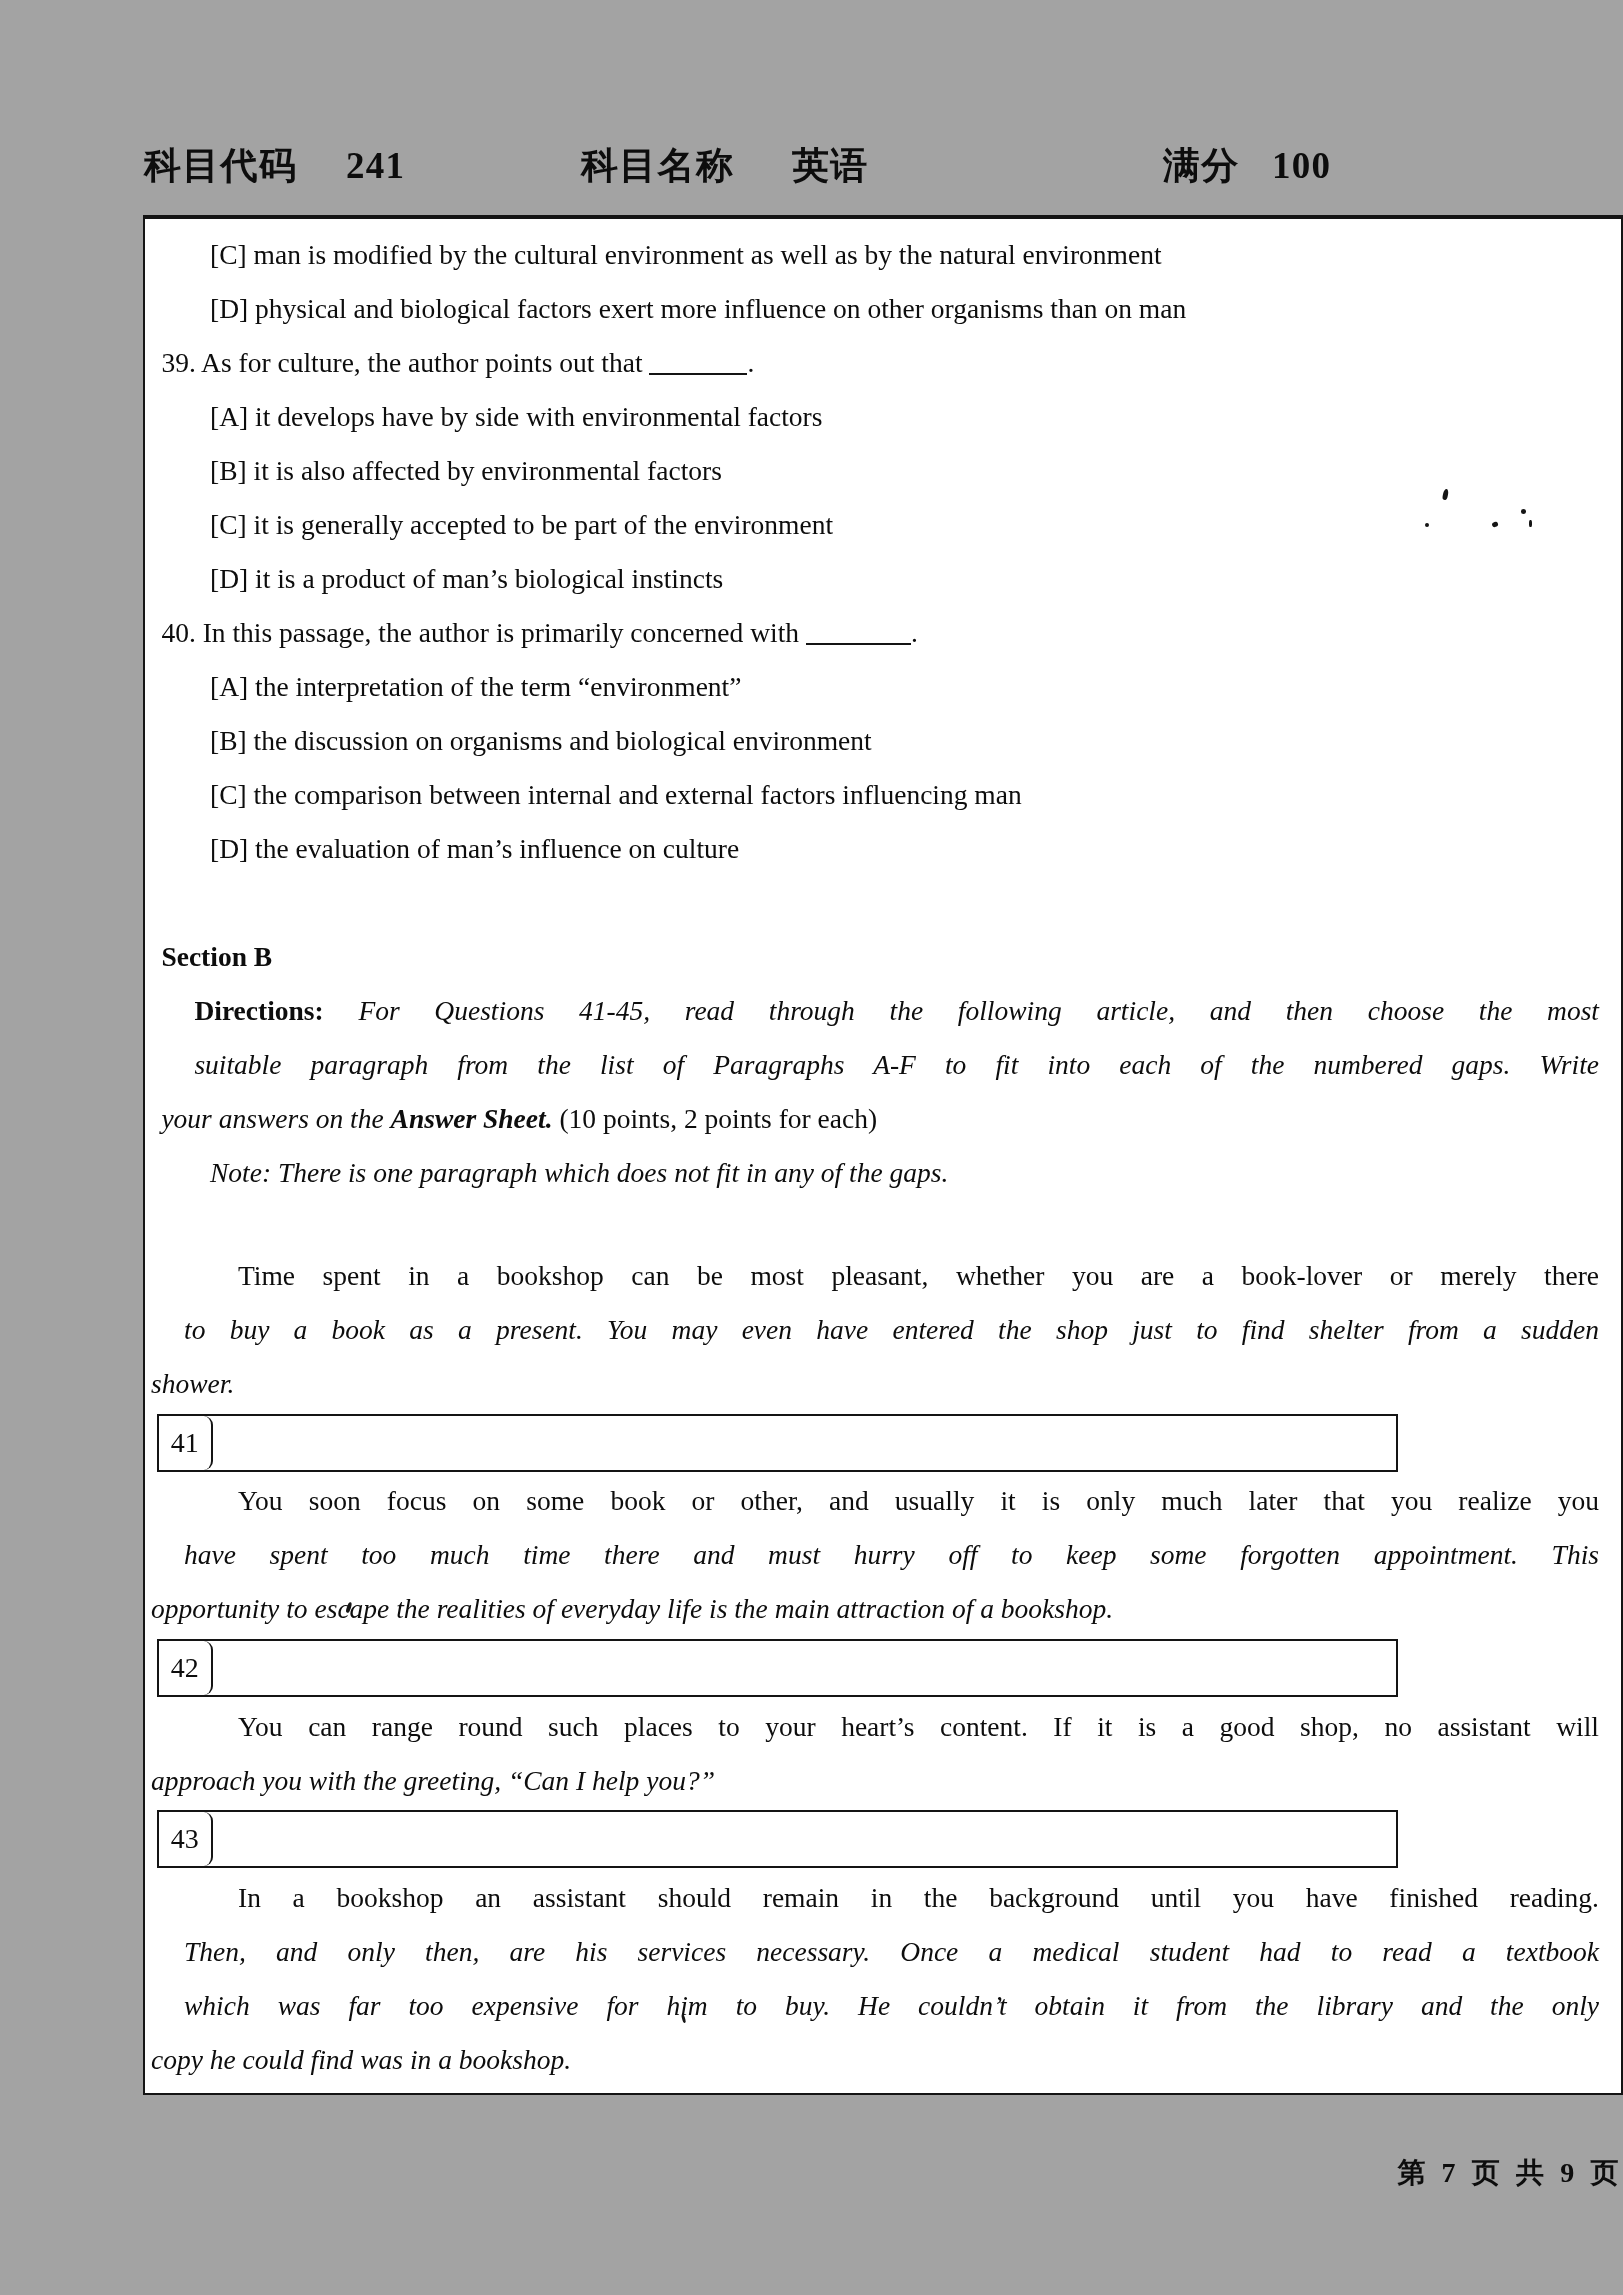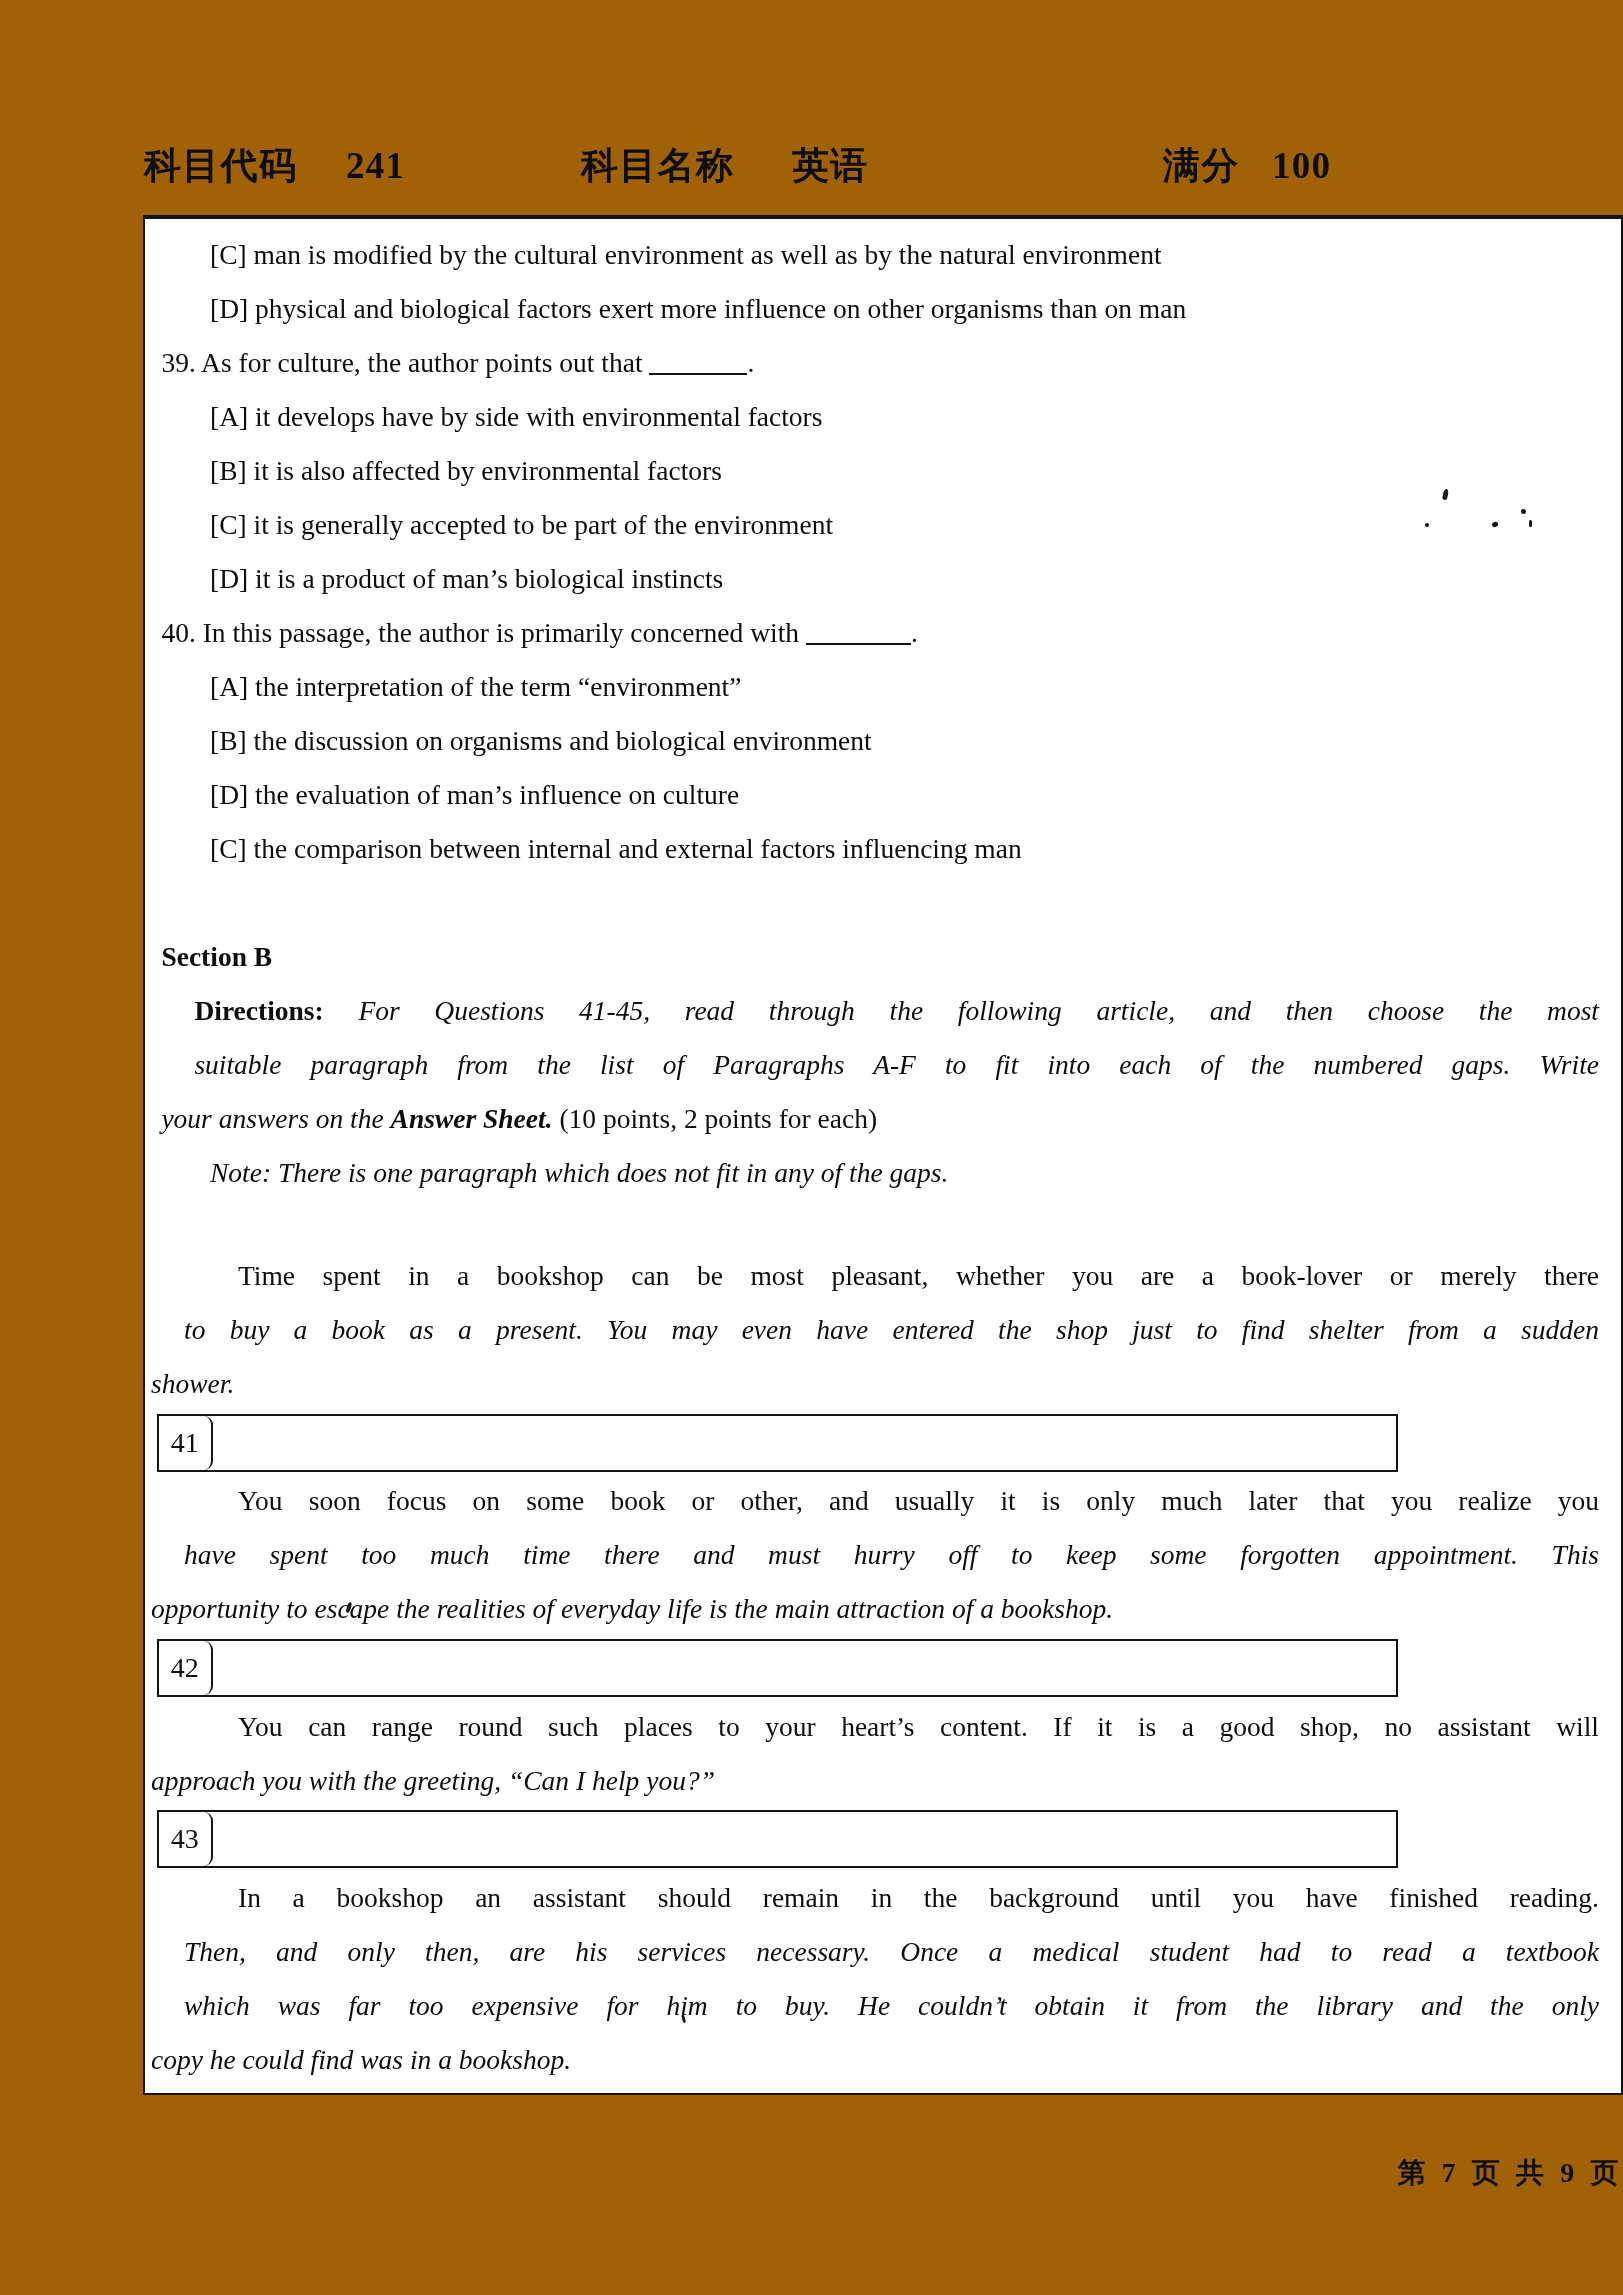--- a/index.html
+++ b/index.html
@@ -1,19 +1,19 @@
 <!DOCTYPE html>
 <html style="font-size:10.5px"><head>
 <meta charset="utf-8">
 <style>
   html,body{margin:0;padding:0;background:#888;}
   .page{
     position:relative;
     width:1623px;height:2295px;
-    background:#a16207;
+    background:#a3a3a3;
     font-family:"Liberation Serif","DejaVu Serif",serif;
     color:#0d0d0d;
     overflow:hidden;
   }
   
   .hdr-item{
     position:absolute;top:145px;
     font-size:37px;font-weight:bold;line-height:41px;
     white-space:nowrap;letter-spacing:1.3px;
   }
@@ -98,22 +98,22 @@
         <div class="line ind-o"><span class="">[C] man is modified by the cultural environment as well as by the natural environment</span></div>
         <div class="line ind-o"><span class="">[D] physical and biological factors exert more influence on other organisms than on man</span></div>
         <div class="line ind-q"><span class="">39. As for culture, the author points out that </span><span class="blank-line" style="width: 98px;"></span><span class="">.</span></div>
         <div class="line ind-o"><span class="">[A] it develops have by side with environmental factors</span></div>
         <div class="line ind-o"><span class="">[B] it is also affected by environmental factors</span></div>
         <div class="line ind-o"><span class="">[C] it is generally accepted to be part of the environment</span></div>
         <div class="line ind-o"><span class="">[D] it is a product of man’s biological instincts</span></div>
         <div class="line ind-q"><span class="">40. In this passage, the author is primarily concerned with </span><span class="blank-line" style="width: 105px;"></span><span class="">.</span></div>
         <div class="line ind-o"><span class="">[A] the interpretation of the term “environment”</span></div>
         <div class="line ind-o"><span class="">[B] the discussion on organisms and biological environment</span></div>
+        <div class="line ind-o"><span class="">[C] the comparison between internal and external factors influencing man</span></div>
         <div class="line ind-o"><span class="">[D] the evaluation of man’s influence on culture</span></div>
-        <div class="line ind-o"><span class="">[C] the comparison between internal and external factors influencing man</span></div>
         <div class="spacer" style="height: 54px;"></div>
         <div class="line ind-q"><span class="seg-b">Section B</span></div>
         <div class="line ind-q just"><span class="seg-b">Directions: </span><span class="seg-i">For Questions 41-45, read through the following article, and then choose the most</span></div>
         <div class="line ind-q just"><span class="seg-i">suitable paragraph from the list of Paragraphs A-F to fit into each of the numbered gaps. Write</span></div>
         <div class="line ind-q"><span class="seg-i">your answers on the </span><span class="seg-bi">Answer Sheet.</span><span class=""> (10 points, 2 points for each)</span></div>
         <div class="line ind-o"><span class="seg-i">Note: There is one paragraph which does not fit in any of the gaps.</span></div>
         <div class="spacer" style="height: 49px;"></div>
         <div class="line ind-p just"><span class="">Time spent in a bookshop can be most pleasant, whether you are a book-lover or merely there</span></div>
         <div class="line ind-c just"><span class="">to buy a book as a present. You may even have entered the shop just to find shelter from a sudden</span></div>
         <div class="line ind-c"><span class="">shower.</span></div>

